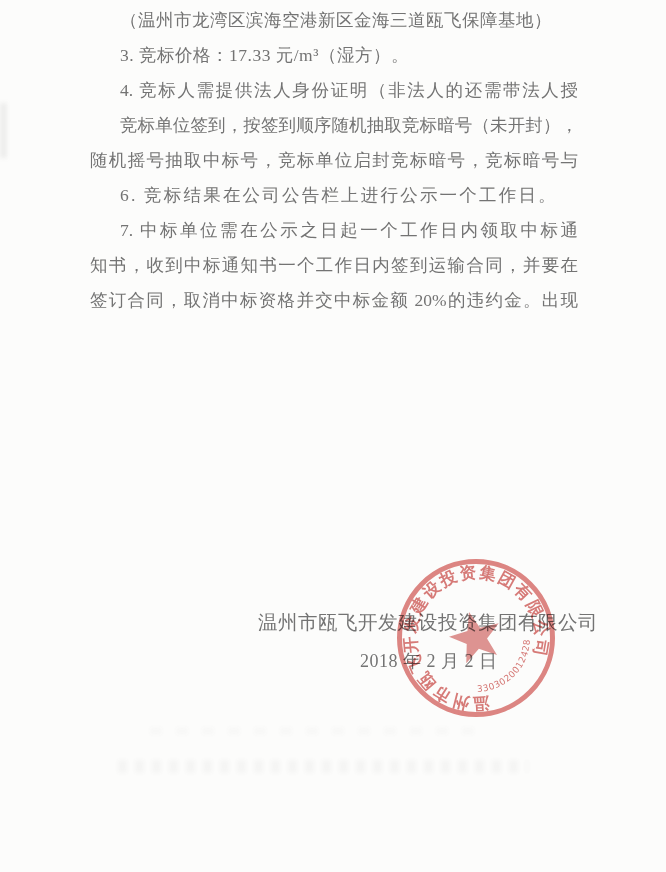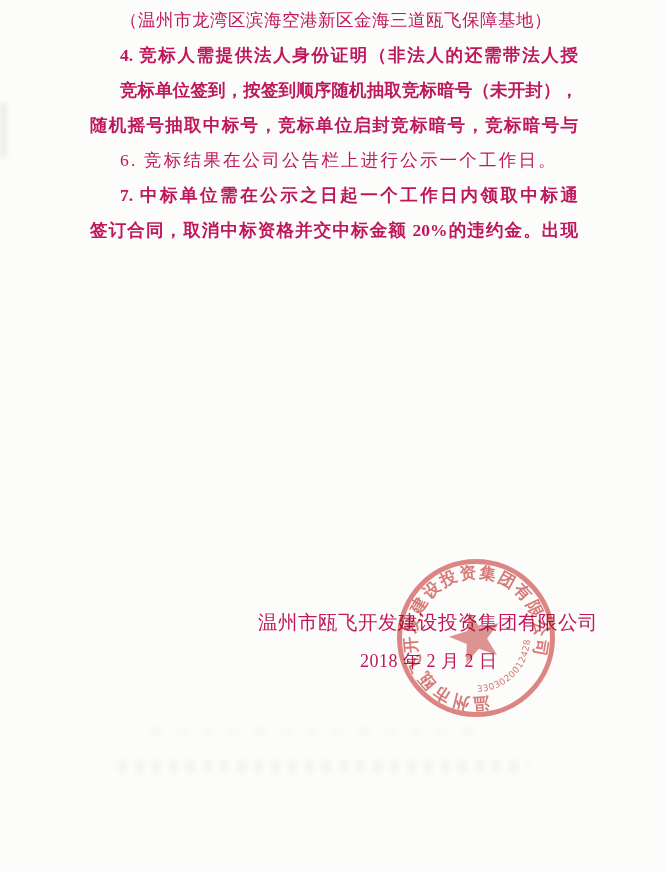--- a/index.html
+++ b/index.html
@@ -2,42 +2,41 @@
 <html><head>
 <meta charset="utf-8">
 <style>
   html, body { margin: 0; padding: 0; }
   .page {
     position: relative;
     width: 666px;
     height: 872px;
     background: #fcfcfb;
     font-family: "Liberation Serif", "DejaVu Serif", serif;
-    color: #be185d;
+    color: #737373;
     overflow: hidden;
   }
   .doc-body {
     position: absolute;
     left: 90px;
     top: 3px;
     width: 488px;
   }
   .line {
     font-size: 17.5px;
     line-height: 35px;
     letter-spacing: 0.5px;
     white-space: nowrap;
   }
   .line.indent { text-indent: 30px; }
   .line.fill {
     white-space: normal;
     letter-spacing: 0;
     text-align: justify;
     text-align-last: justify;
-    font-weight: bold;
   }
   .line.wide { letter-spacing: 2.2px; }
   .sig-company {
     position: absolute;
     left: 258px;
     top: 608px;
     font-size: 19.5px;
     line-height: 30px;
     letter-spacing: 0.5px;
     white-space: nowrap;
@@ -87,25 +86,27 @@
     background: rgba(110,110,110,.10); filter: blur(2px);
   }
 </style>
 </head>
 <body>
 
 <div class="page">
 
   <div class="doc-body">
     <div class="line indent">（温州市龙湾区滨海空港新区金海三道瓯飞保障基地）</div>
+    <div class="line indent">3. 竞标价格：17.33 元/m³（湿方）。</div>
     <div class="line indent fill">4. 竞标人需提供法人身份证明（非法人的还需带法人授</div>
     <div class="line indent fill">竞标单位签到，按签到顺序随机抽取竞标暗号（未开封），</div>
     <div class="line fill">随机摇号抽取中标号，竞标单位启封竞标暗号，竞标暗号与</div>
     <div class="line indent wide">6. 竞标结果在公司公告栏上进行公示一个工作日。</div>
     <div class="line indent fill">7. 中标单位需在公示之日起一个工作日内领取中标通</div>
+    <div class="line fill">知书，收到中标通知书一个工作日内签到运输合同，并要在</div>
     <div class="line fill">签订合同，取消中标资格并交中标金额 20%的违约金。出现</div>
   </div>
 
   <div class="sig-company">温州市瓯飞开发建设投资集团有限公司</div>
   <div class="sig-date">2018 年 2 月 2 日</div>
 
   <svg class="seal" viewBox="0 0 164 164" xmlns="http://www.w3.org/2000/svg">
     <circle cx="82" cy="82" r="76.5" fill="none" stroke="#cf4e49" stroke-width="5" stroke-opacity="0.8"></circle>
     <g transform="rotate(-40 82 82)">
       <path id="sealNamePath" d="M 61.5,138.4 A 60,60 0 1 1 120.6,128.0" fill="none"></path>

